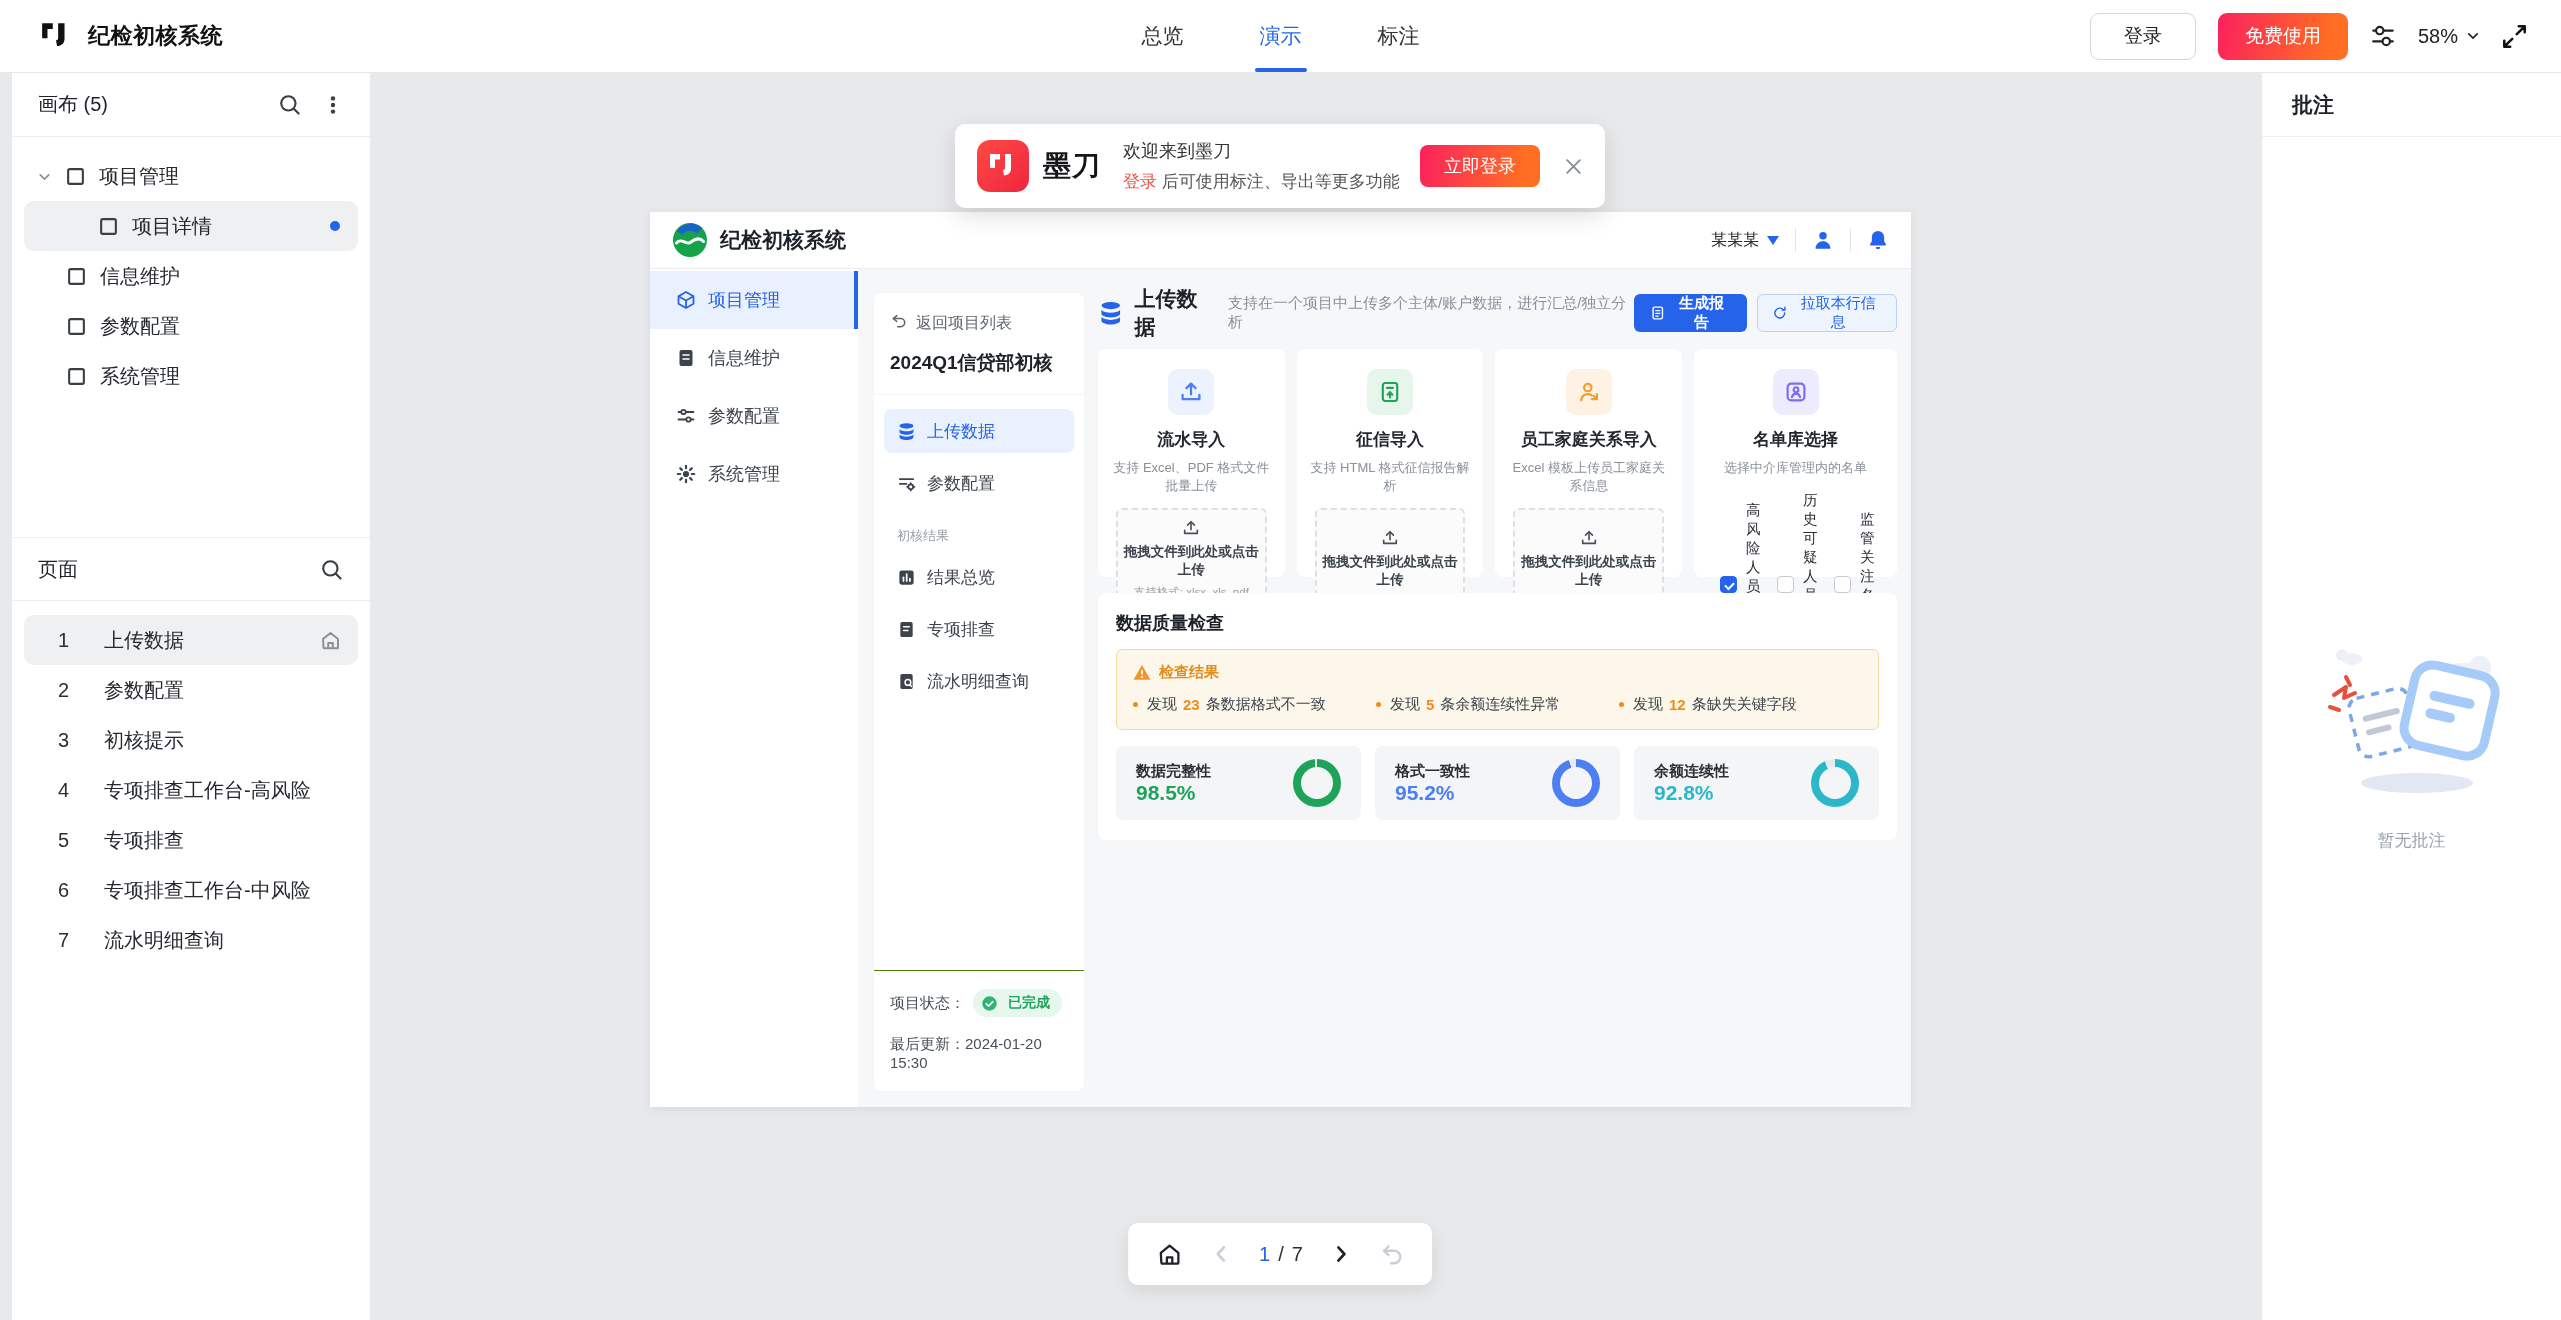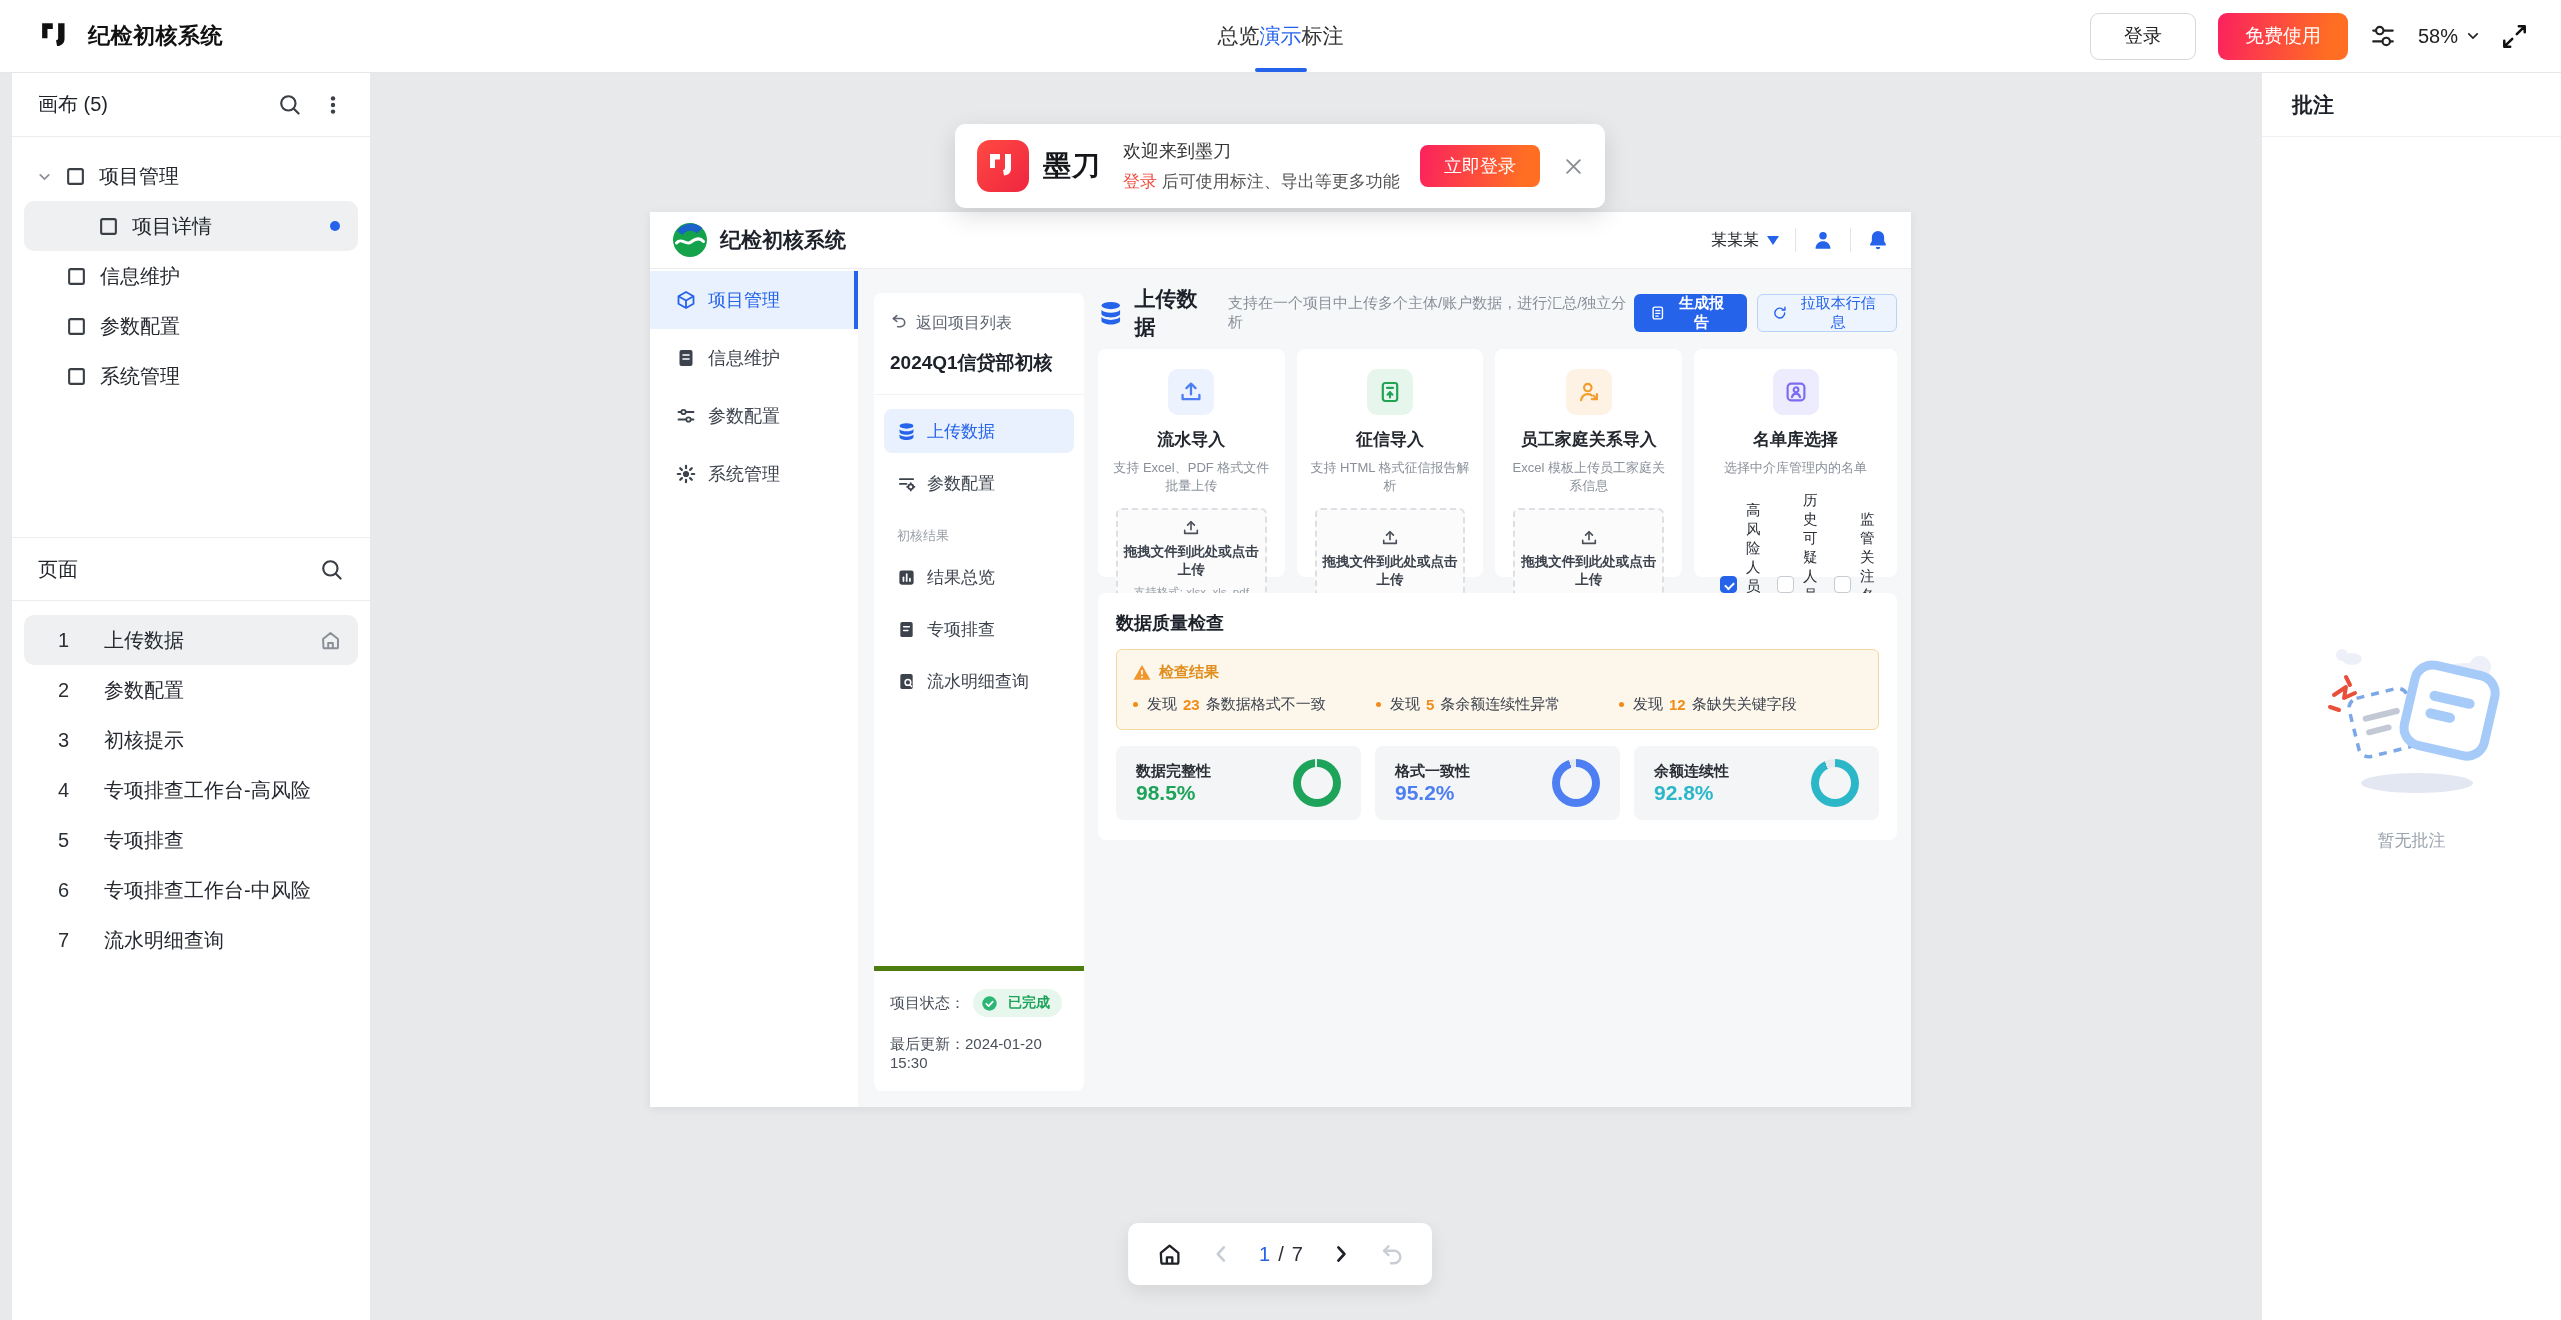--- a/index.html
+++ b/index.html
@@ -5,21 +5,21 @@
   * { margin:0; padding:0; box-sizing:border-box; }
   html,body { width:2561px; height:1320px; overflow:hidden;
     font-family:"Liberation Sans","DejaVu Sans",sans-serif; background:#e8e9eb; color:#1f2329; }
   svg { display:block; }
 
   
   .topbar { position:absolute; top:0; left:0; right:0; height:73px; background:#fff;
     border-bottom:1px solid #e7e7e9; display:flex; align-items:center; padding:0 34px 0 40px; z-index:60; }
   .tb-left { display:flex; align-items:center; gap:16px; }
   .tb-title { font-size:22px; font-weight:bold; color:#111; letter-spacing:.5px; }
-  .tb-tabs { position:absolute; left:50%; transform:translateX(-50%); height:100%; display:flex; }
+  .tb-tabs { position:absolute; left:50%; transform:translateX(-50%); height:100%; display:flex; gap:76px; }
   .tb-tab { display:flex; align-items:center; font-size:21px; color:#333; position:relative; cursor:pointer; }
   .tb-tab.active { color:#2563eb; }
   .tb-tab.active::after { content:""; position:absolute; bottom:0; left:50%; transform:translateX(-50%);
     width:52px; height:4px; border-radius:2px; background:#2563eb; }
   .tb-right { margin-left:auto; display:flex; align-items:center; gap:22px; }
   .btn-login { height:47px; padding:0 33px; background:#fff; border:1px solid #d8d8db; border-radius:9px;
     font-size:19px; color:#222; display:flex; align-items:center; cursor:pointer; }
   .btn-free { height:47px; padding:0 27px; border:none; border-radius:9px; font-size:19px; color:#fff;
     background:linear-gradient(100deg,#fb215e 0%,#ff6e23 85%); display:flex; align-items:center; cursor:pointer; }
   .tb-zoom { display:flex; align-items:center; gap:8px; font-size:20px; color:#222; cursor:pointer; }
@@ -93,21 +93,21 @@
   .pv-sidebar { width:210px; flex:none; background:#fff; border-radius:8px; display:flex; flex-direction:column; }
   .sb-top { padding:20px 16px 18px; border-bottom:1px solid #f2f3f5; }
   .sb-back { display:flex; gap:9px; font-size:16px; color:#5f6672; cursor:pointer; }
   .sb-project { margin-top:16px; font-size:19px; font-weight:bold; color:#1d2129; }
   .sb-menu { padding:14px 10px 0; display:flex; flex-direction:column; gap:8px; }
   .sb-item { height:44px; border-radius:8px; display:flex; align-items:center; gap:11px; padding:0 13px;
     font-size:17px; color:#3d434d; cursor:pointer; }
   .sb-item.active { background:#e8f1fd; color:#2563eb; }
   .sb-section { margin:14px 0 2px 13px; font-size:13px; color:#9aa0a8; }
   .sb-spacer { flex:1; }
-  .sb-status { border-top:5px solid #4d7c0f; padding:18px 16px 20px; }
+  .sb-status { border-top:1px solid #4d7c0f; padding:18px 16px 20px; }
   .sb-row { display:flex; align-items:center; font-size:15px; color:#4a505a; }
   .badge-done { margin-left:8px; display:inline-flex; align-items:center; gap:10px; background:#e7f7ee;
     border-radius:999px; padding:5px 12px 5px 8px; font-size:14px; color:#1ea35a; font-weight:bold; }
   .sb-updated { margin-top:18px; font-size:15px; color:#4a505a; }
 
   .pv-main { flex:1; min-width:0; display:flex; flex-direction:column; }
   .pm-header { display:flex; align-items:center; height:40px; }
   .pm-title { margin-left:11px; font-size:21px; font-weight:bold; color:#1d2129; }
   .pm-desc { margin-left:11px; font-size:15px; color:#8a909a; }
   .pm-actions { margin-left:auto; display:flex; gap:10px; }

